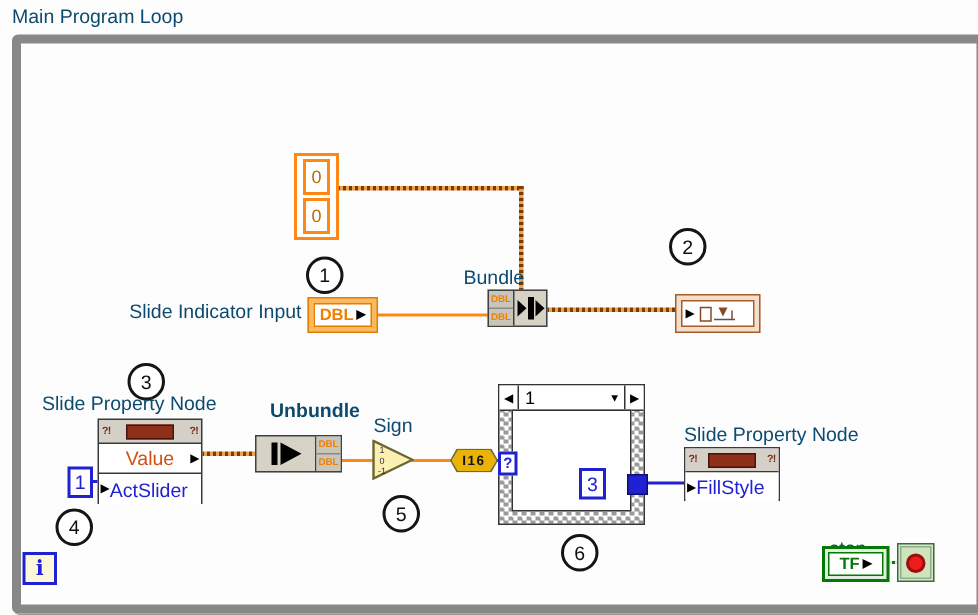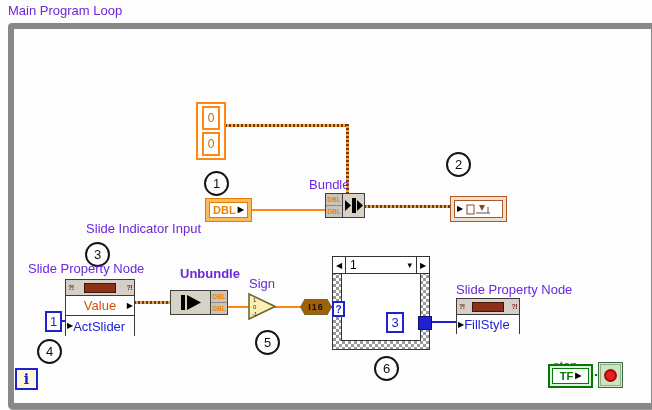--- a/index.html
+++ b/index.html
@@ -1,19 +1,19 @@
 <!DOCTYPE html>
 <html><head>
 <meta charset="utf-8">
 <style>
   html,body{margin:0;padding:0;background:#fff;}
   #stage{position:relative;width:652px;height:410px;background:#fdfdfd;overflow:hidden;
          font-family:"Liberation Sans",sans-serif;}
   .abs{position:absolute;}
-  .lbl{position:absolute;font-size:13px;color:#6d28d9;white-space:nowrap;}
+  .lbl{position:absolute;font-size:13px;color:#0c4a6e;white-space:nowrap;}
   
   .circ{position:absolute;width:21px;height:21px;border:2px solid #151515;border-radius:50%;
         background:#fff;font-size:13px;color:#111;display:flex;align-items:center;justify-content:center;}
   
   .wire-o{position:absolute;height:2px;background:#ff8714;}
   .wire-b{position:absolute;height:2px;background:#2121d4;}
   .wire-cl-h{position:absolute;height:3px;background:repeating-linear-gradient(90deg,#7c3a00 0 2px,#eda24e 2px 4px);}
   .wire-cl-v{position:absolute;width:3px;background:repeating-linear-gradient(0deg,#7c3a00 0 2px,#eda24e 2px 4px);}
   .wire-g{position:absolute;height:2px;background:repeating-linear-gradient(90deg,#067806 0 2px,#d8ecd8 2px 4px);}
   
@@ -70,21 +70,21 @@
   .stopbtn{position:absolute;left:598px;top:362px;width:25px;height:26px;border:1px solid #3f6a3f;background:#d4e8c4;
         display:flex;align-items:center;justify-content:center;box-sizing:border-box;}
   .stopbtn .inner{width:19px;height:20px;border:1px solid #8fae8f;background:#cfe4bc;display:flex;align-items:center;justify-content:center;}
   .stopbtn .dot{width:13px;height:13px;border-radius:50%;background:#ee1c1c;border:2px solid #9c0e0e;box-sizing:border-box;}
   
   .iterm{position:absolute;left:15px;top:368px;width:23px;height:22px;border:2px solid #2121d4;background:#fbf7d8;
         color:#2121d4;font-weight:bold;font-size:14px;font-family:"DejaVu Serif",serif;
         display:flex;align-items:center;justify-content:center;box-sizing:border-box;}
   .i16{position:absolute;left:300px;top:299px;width:32px;height:16px;background:#706830;
         clip-path:polygon(0 50%,14% 0,86% 0,100% 50%,86% 100%,14% 100%);display:flex;align-items:center;justify-content:center;}
-  .i16 .in{width:30px;height:14px;background:#a16207;clip-path:polygon(0 50%,14% 0,86% 0,100% 50%,86% 100%,14% 100%);
+  .i16 .in{width:30px;height:14px;background:#eab308;clip-path:polygon(0 50%,14% 0,86% 0,100% 50%,86% 100%,14% 100%);
         display:flex;align-items:center;justify-content:center;font-size:9px;font-weight:bold;color:#111;letter-spacing:1px;}
 </style>
 </head>
 <body>
 
 <div id="stage">
 
   <div class="lbl" style="left:8px;top:3px;">Main Program Loop</div>
 
   <div class="loop"></div>
@@ -107,21 +107,21 @@
     <div class="el">0</div>
   </div>
 
   <div class="circ" style="left:204px;top:171px;">1</div>
   <div class="circ" style="left:446px;top:152px;">2</div>
   <div class="circ" style="left:85px;top:242px;">3</div>
   <div class="circ" style="left:37px;top:339px;">4</div>
   <div class="circ" style="left:255px;top:330px;">5</div>
   <div class="circ" style="left:374px;top:356px;">6</div>
 
-  <div class="lbl" style="left:55px;top:221px;width:146px;text-align:right;">Slide Indicator Input</div>
+  <div class="lbl" style="left:55px;top:200px;width:146px;text-align:right;">Slide Indicator Input</div>
   <div class="term dblterm">
     <div class="inner">
       <span>DBL</span>
       <span class="blackarrow">▶</span>
     </div>
   </div>
 
   <div class="lbl" style="left:309px;top:177px;text-align:right;">Bundle</div>
   <div class="fnode" style="left:325px;top:193px;width:40px;height:25px;">
     <div class="portcol">

